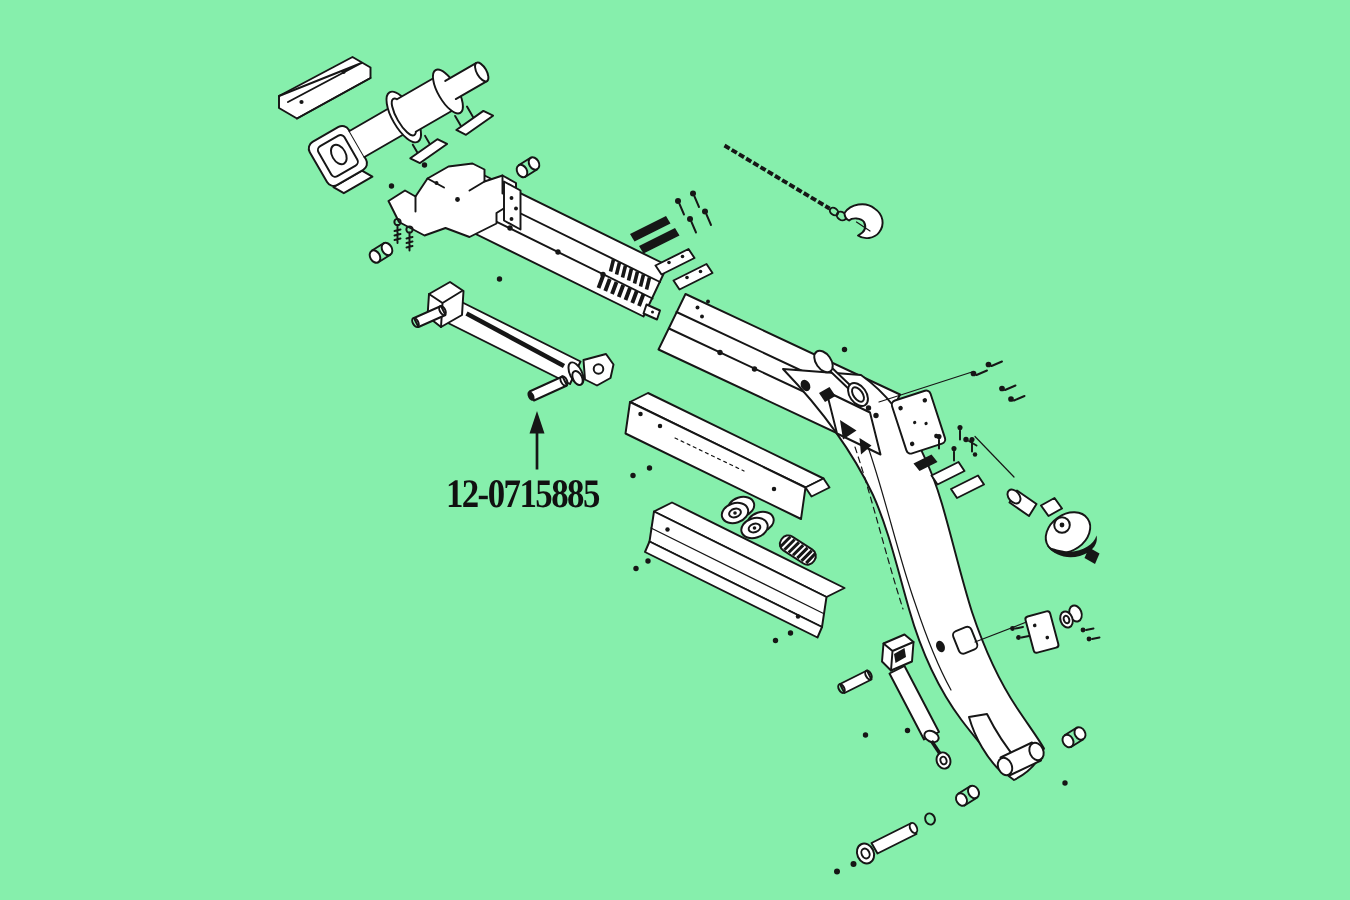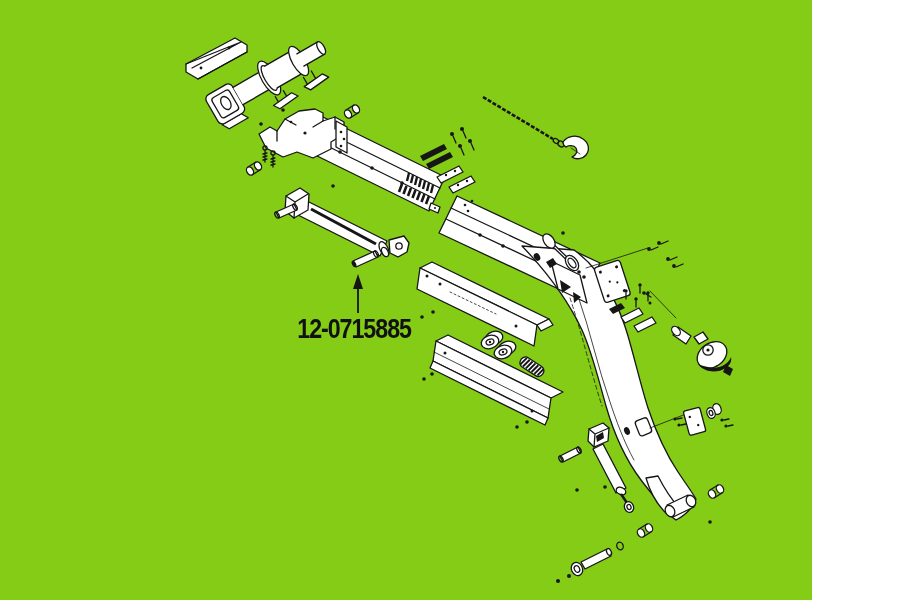--- a/index.html
+++ b/index.html
@@ -1,17 +1,17 @@
 <!DOCTYPE html>
 <html><head>
 <meta charset="utf-8">
 <style>
   html,body{margin:0;padding:0;background:#fff;}
-  .canvas{position:relative;width:812px;height:600px;background:#84cc16;overflow:hidden;
-          font-family:Liberation Sans, sans-serif;}
+  .canvas{position:relative;width:900px;height:600px;background:#86efac;overflow:hidden;
+          font-family:Liberation Serif, serif;}
   .canvas svg{position:absolute;left:0;top:0;}
   .part-label{position:absolute;left:289px;top:314px;width:118px;text-align:center;
               font-weight:bold;font-size:27px;line-height:30px;color:#111;
               letter-spacing:-1.2px;transform:scaleX(0.86);transform-origin:center;
               white-space:nowrap;}
   
   .ln{stroke:#161616;stroke-width:1.3;fill:none;stroke-linejoin:round;stroke-linecap:round;}
   .wf{stroke:#161616;stroke-width:1.3;fill:#ffffff;stroke-linejoin:round;stroke-linecap:round;}
   .bf{fill:#161616;stroke:none;}
   .thin{stroke-width:0.8;}

